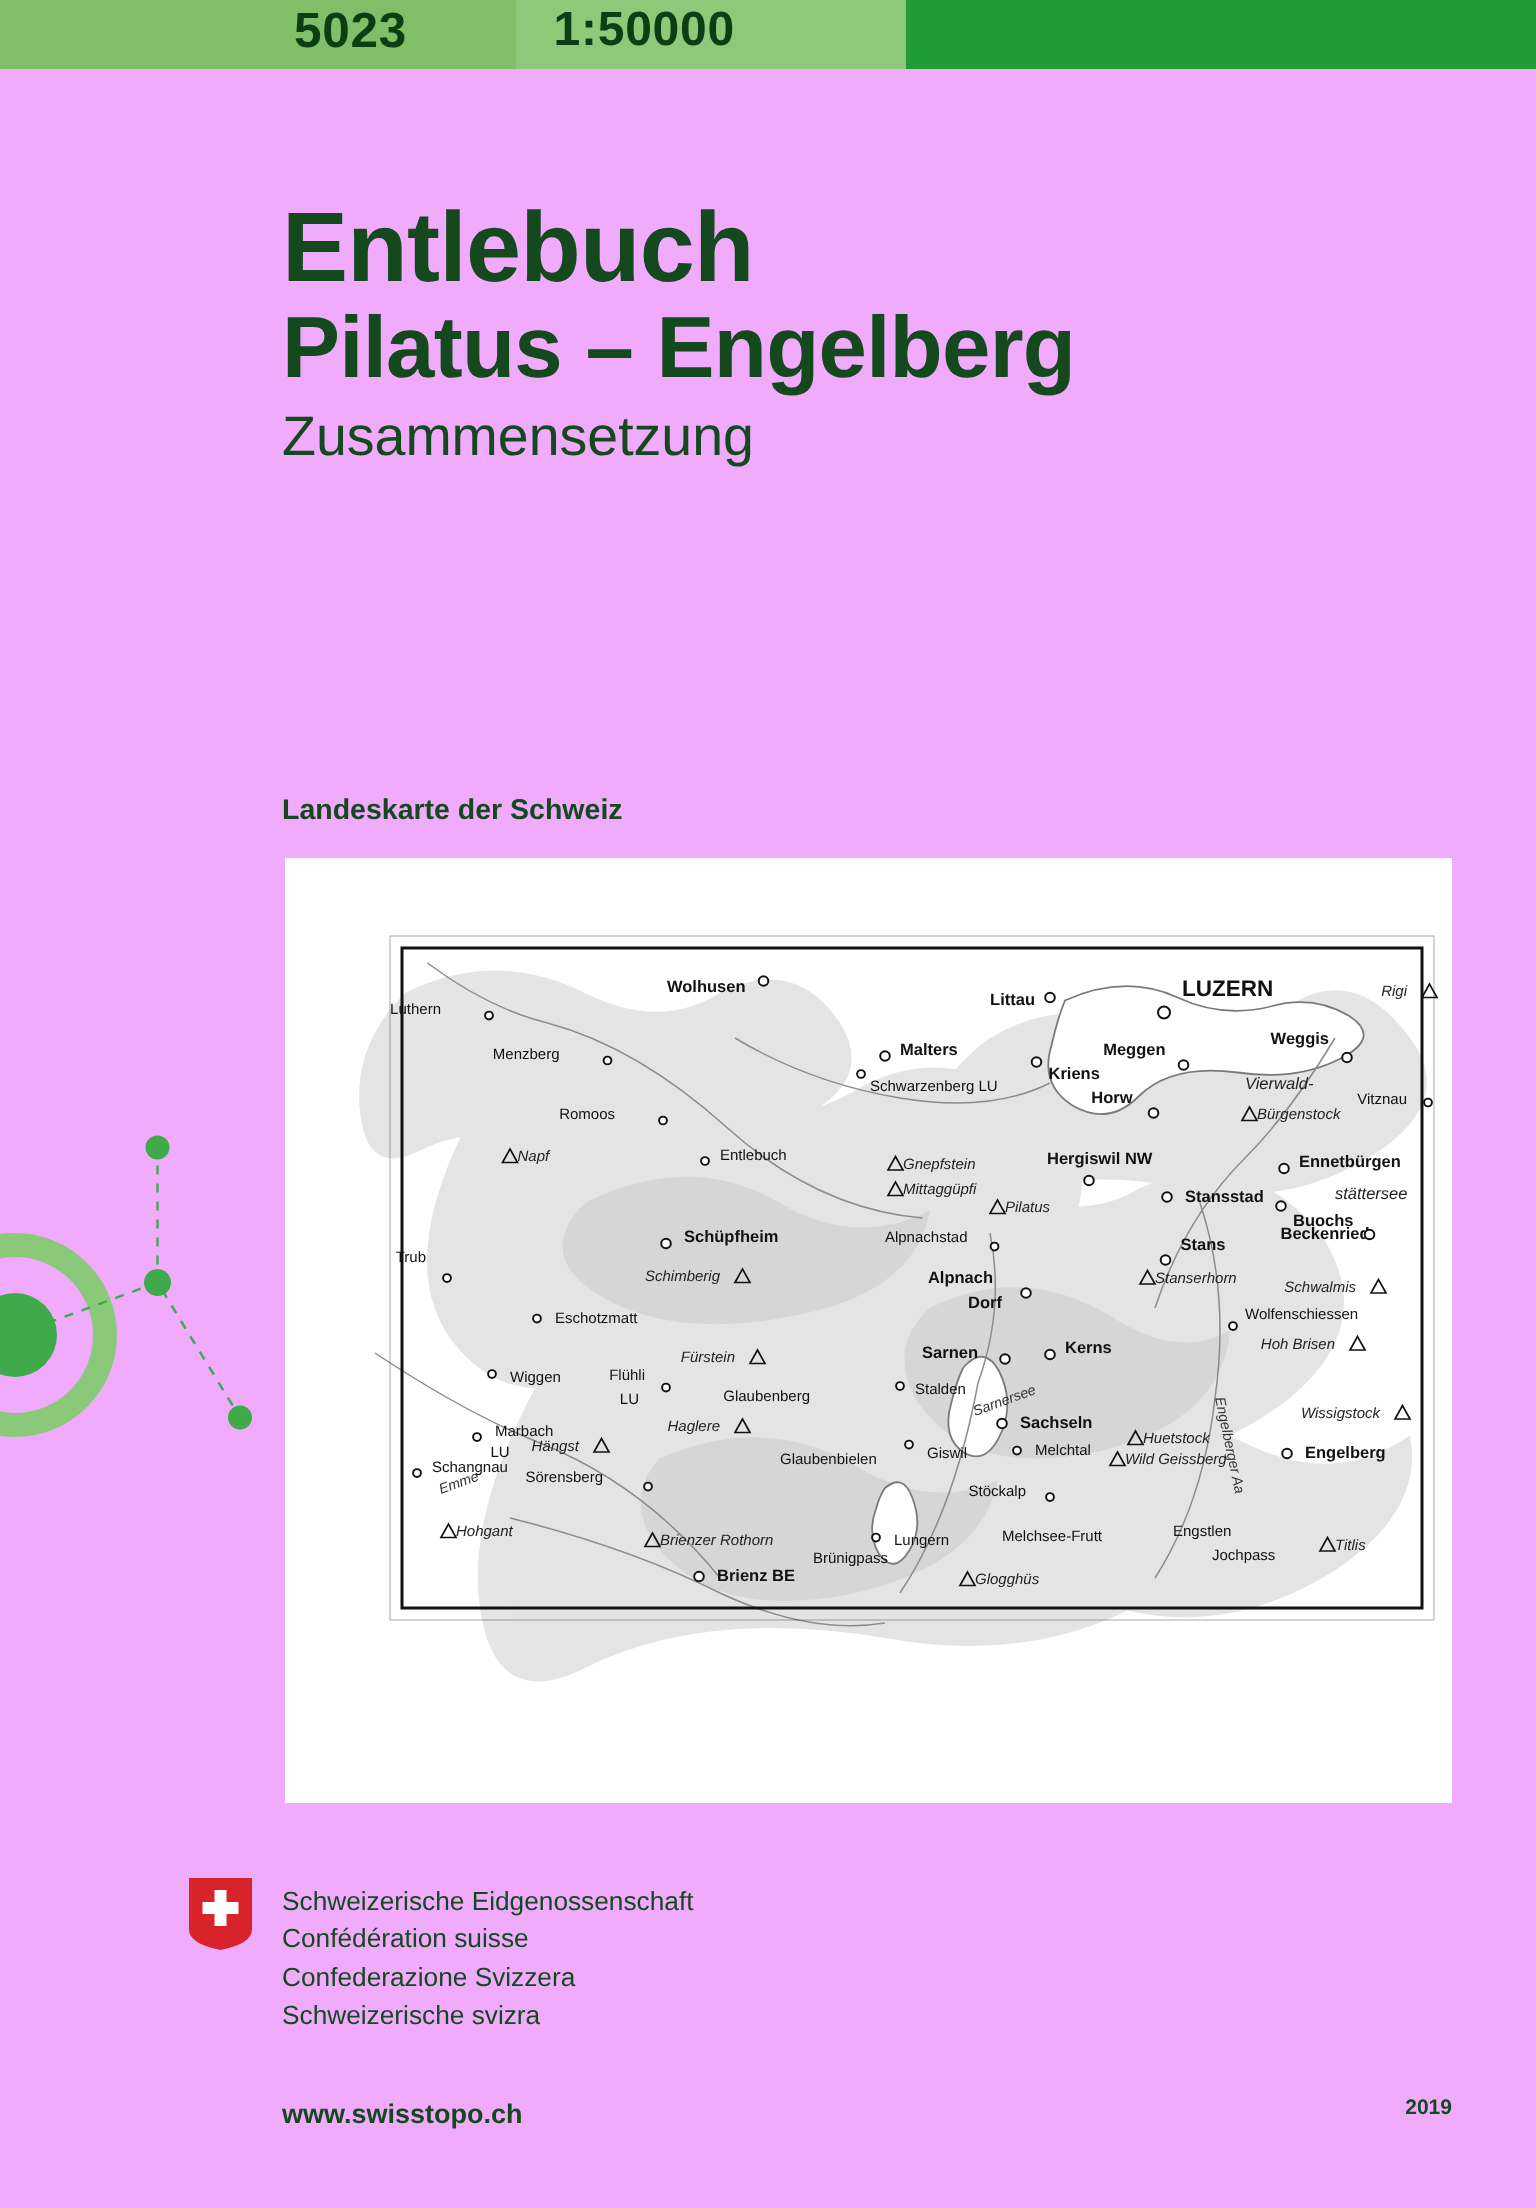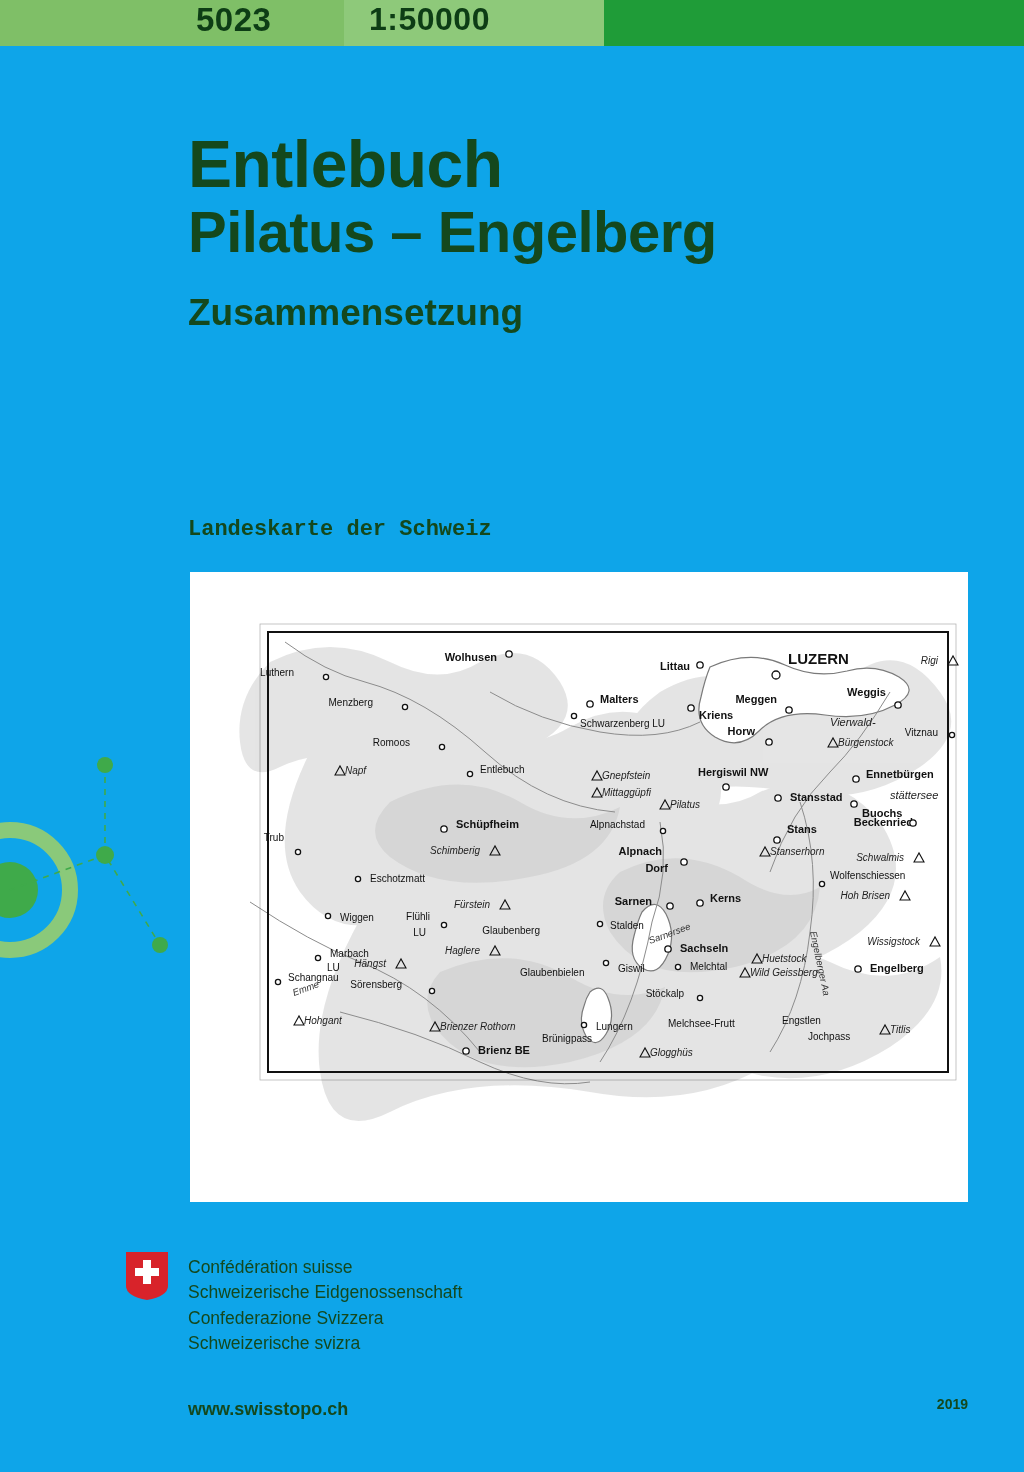--- a/index.html
+++ b/index.html
@@ -10,21 +10,21 @@
     width: 1024px;
     height: 1472px;
     background: #ffffff;
     font-family: "Liberation Sans", sans-serif;
     overflow: hidden;
   }
   .cover {
     position: relative;
     width: 1024px;
     height: 1472px;
-    background: #0ea5e9;
+    background: #f0abfc;
     overflow: hidden;
   }
   
   .header-bar {
     position: absolute;
     top: 0;
     left: 0;
     width: 1024px;
     height: 46px;
   }
@@ -79,33 +79,32 @@
     letter-spacing: -0.5px;
   }
   .title-2 {
     font-size: 58px;
     font-weight: bold;
     color: #14481d;
     line-height: 1.15;
     letter-spacing: -0.5px;
   }
   .subtitle {
-    margin-top: 26px;
+    margin-top: 4px;
     font-size: 37px;
     color: #14481d;
-    font-weight: bold;
+    font-weight: normal;
   }
   .series-label {
     position: absolute;
     left: 188px;
-    top: 517px;
-    font-size: 22px;
-    font-weight: bold;
-    color: #14481d;
-    font-family: Liberation Mono, monospace;
+    top: 530px;
+    font-size: 19px;
+    font-weight: bold;
+    color: #14481d;
   }
   
   .deco {
     position: absolute;
     left: 0;
     top: 740px;
     width: 190px;
     height: 290px;
     pointer-events: none;
   }
@@ -374,21 +373,21 @@
     </svg>
   </div>
 
   <svg class="swiss-flag" viewBox="0 0 42 48">
     <path d="M0 0 H42 V34 Q42 44 21 48 Q0 44 0 34 Z" fill="#d8232a"></path>
     <rect x="17" y="8" width="8" height="24" fill="#ffffff"></rect>
     <rect x="9" y="16" width="24" height="8" fill="#ffffff"></rect>
   </svg>
 
   <div class="authority">
+    <div class="footer-text-line">Schweizerische Eidgenossenschaft</div>
     <div class="footer-text-line">Confédération suisse</div>
-    <div class="footer-text-line">Schweizerische Eidgenossenschaft</div>
     <div class="footer-text-line">Confederazione Svizzera</div>
     <div class="footer-text-line">Schweizerische svizra</div>
   </div>
   <div class="website">www.swisstopo.ch</div>
   <div class="year">2019</div>
 
 </div>
 
 </body></html>

